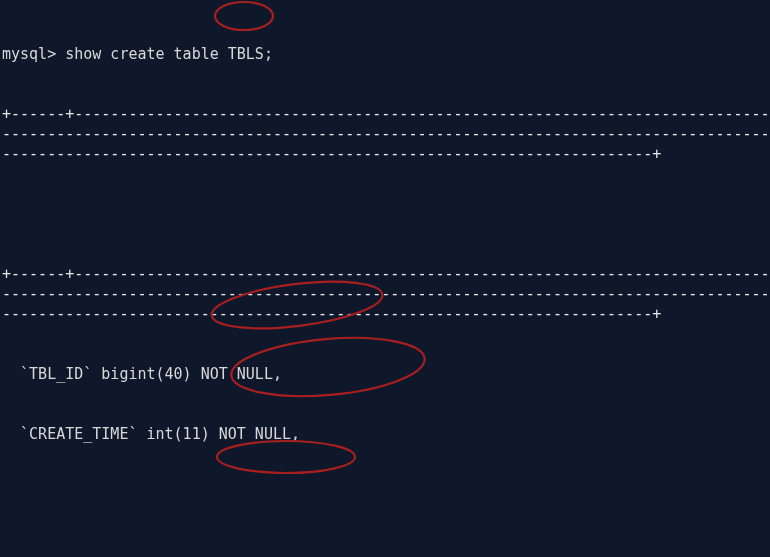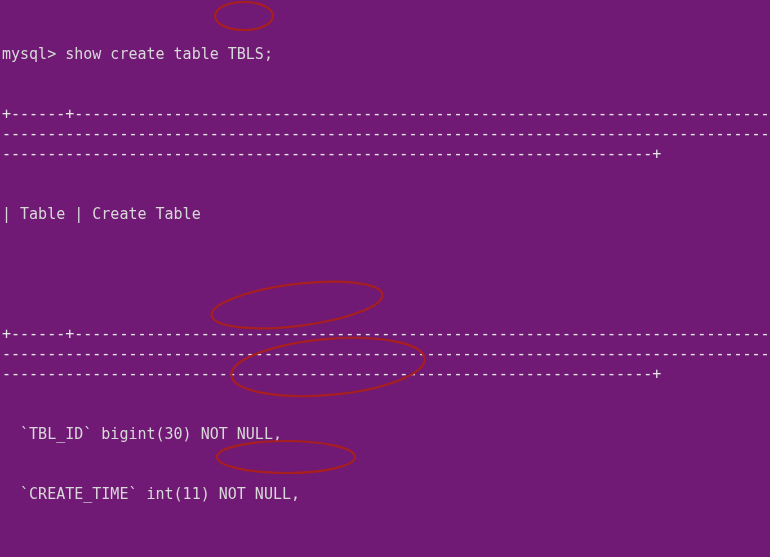--- a/index.html
+++ b/index.html
@@ -4,21 +4,21 @@
 <style>
   html, body {
     margin: 0;
     padding: 0;
     background: #000000;
   }
   #terminal {
     position: relative;
     width: 770px;
     height: 557px;
-    background: #701a75;
+    background: #0f172a;
     overflow: hidden;
     font-family: "DejaVu Sans Mono", "Liberation Mono", monospace;
     font-size: 15px;
     line-height: 20px;
     color: #d8d8d8;
   }
   .screen {
     position: absolute;
     top: 0;
     left: 0;
@@ -53,24 +53,23 @@
   }
 </style>
 </head>
 <body>
 
 <div id="terminal">
 
   <div class="screen">
     <span class="line">mysql&gt; show create table TBLS;</span>
     <span class="line rule">+------+------------------------------------------------------------------------------------------------------------------------------------------------------------------------------------------------------------------------------------------+</span>
-    <span class="line">| Table | Create Table</span>
     <span class="line"></span>
     <span class="line rule">+------+------------------------------------------------------------------------------------------------------------------------------------------------------------------------------------------------------------------------------------------+</span>
-    <span class="line">  `TBL_ID` bigint(30) NOT NULL,</span>
+    <span class="line">  `TBL_ID` bigint(40) NOT NULL,</span>
     <span class="line">  `CREATE_TIME` int(11) NOT NULL,</span>
     
     
     
     
     
     
     
     
     

